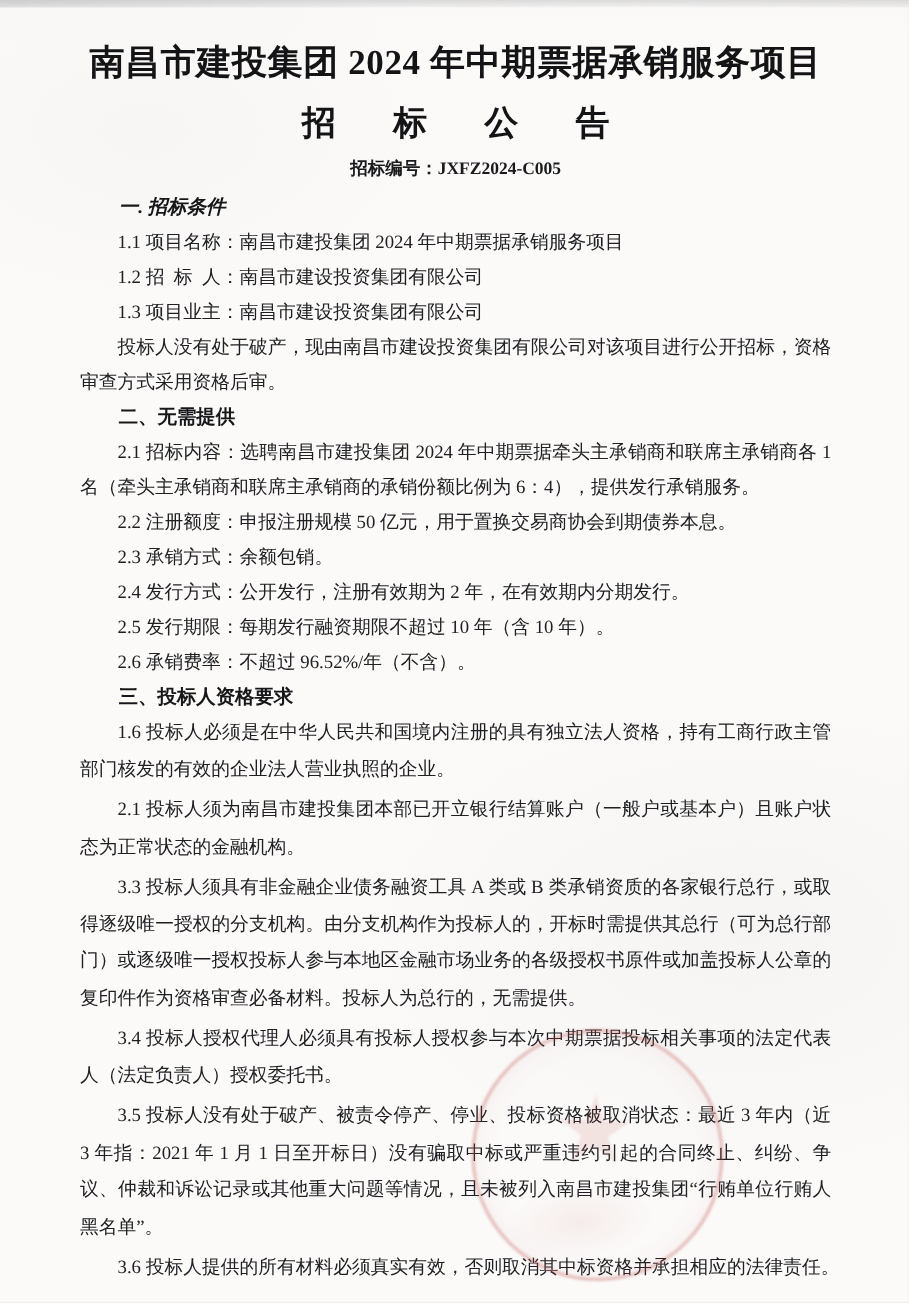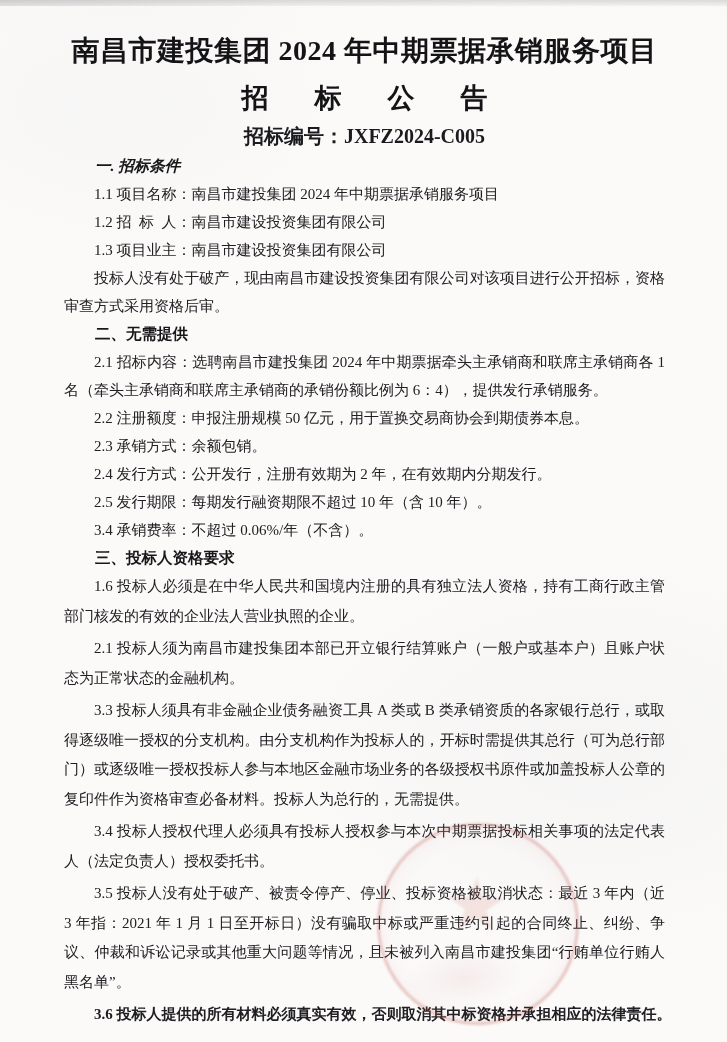--- a/index.html
+++ b/index.html
@@ -36,35 +36,35 @@
   }
   .subtitle {
     margin: 14px 0 0 0;
     font-size: 27px; font-weight: bold; color: #141417;
     text-align: center; line-height: 32px;
     letter-spacing: 46px; text-indent: 46px; white-space: nowrap;
   }
   .docno {
     margin-top: 12px;
     text-align: center; font-weight: bold;
-    font-size: 20px; line-height: 20px; color: #1b1b1f;
+    font-size: 14px; line-height: 20px; color: #1b1b1f;
   }
   section { display: block; }
   section h3 {
     margin: 0; font-size: 15.5px; font-weight: bold;
     line-height: 28px; text-indent: 2em; color: #17171a;
   }
   section.first h3 { margin-top: 6px; font-style: italic; }
   section p {
     margin: 0; font-size: 15px; line-height: 28px;
     text-indent: 2em; text-align: justify;
     color: #202024;
   }
   section.s3 p { line-height: 29.5px; margin-bottom: 3px; }
-  p.oneline { white-space: nowrap; text-align: right; font-weight: bold; }
+  p.oneline { white-space: nowrap; text-align: right; }
   
   .stamp {
     position: absolute; left: 377px; top: 823px;
     width: 196px; height: 196px;
     border: 3px solid rgba(184, 77, 68, 0.30);
     border-radius: 50%;
     transform: rotate(-6deg);
     filter: blur(1px);
     pointer-events: none;
     box-shadow: inset 0 0 22px rgba(184, 77, 68, 0.07);
@@ -101,21 +101,21 @@
       <p>投标人没有处于破产，现由南昌市建设投资集团有限公司对该项目进行公开招标，资格审查方式采用资格后审。</p>
     </section>
 
     <section>
       <h3>二、无需提供</h3>
       <p>2.1 招标内容：选聘南昌市建投集团 2024 年中期票据牵头主承销商和联席主承销商各 1 名（牵头主承销商和联席主承销商的承销份额比例为 6：4），提供发行承销服务。</p>
       <p>2.2 注册额度：申报注册规模 50 亿元，用于置换交易商协会到期债券本息。</p>
       <p>2.3 承销方式：余额包销。</p>
       <p>2.4 发行方式：公开发行，注册有效期为 2 年，在有效期内分期发行。</p>
       <p>2.5 发行期限：每期发行融资期限不超过 10 年（含 10 年）。</p>
-      <p>3.4 承销费率：不超过 0.06%/年（不含）。</p>
+      <p>2.6 承销费率：不超过 96.52%/年（不含）。</p>
     </section>
 
     <section class="s3">
       <h3>三、投标人资格要求</h3>
       <p>1.6 投标人必须是在中华人民共和国境内注册的具有独立法人资格，持有工商行政主管部门核发的有效的企业法人营业执照的企业。</p>
       <p>2.1 投标人须为南昌市建投集团本部已开立银行结算账户（一般户或基本户）且账户状态为正常状态的金融机构。</p>
       <p>3.3 投标人须具有非金融企业债务融资工具 A 类或 B 类承销资质的各家银行总行，或取得逐级唯一授权的分支机构。由分支机构作为投标人的，开标时需提供其总行（可为总行部门）或逐级唯一授权投标人参与本地区金融市场业务的各级授权书原件或加盖投标人公章的复印件作为资格审查必备材料。投标人为总行的，无需提供。</p>
       <p>3.4 投标人授权代理人必须具有投标人授权参与本次中期票据投标相关事项的法定代表人（法定负责人）授权委托书。</p>
       <p>3.5 投标人没有处于破产、被责令停产、停业、投标资格被取消状态：最近 3 年内（近 3 年指：2021 年 1 月 1 日至开标日）没有骗取中标或严重违约引起的合同终止、纠纷、争议、仲裁和诉讼记录或其他重大问题等情况，且未被列入南昌市建投集团“行贿单位行贿人黑名单”。</p>
       <p class="oneline">3.6 投标人提供的所有材料必须真实有效，否则取消其中标资格并承担相应的法律责任。</p>

